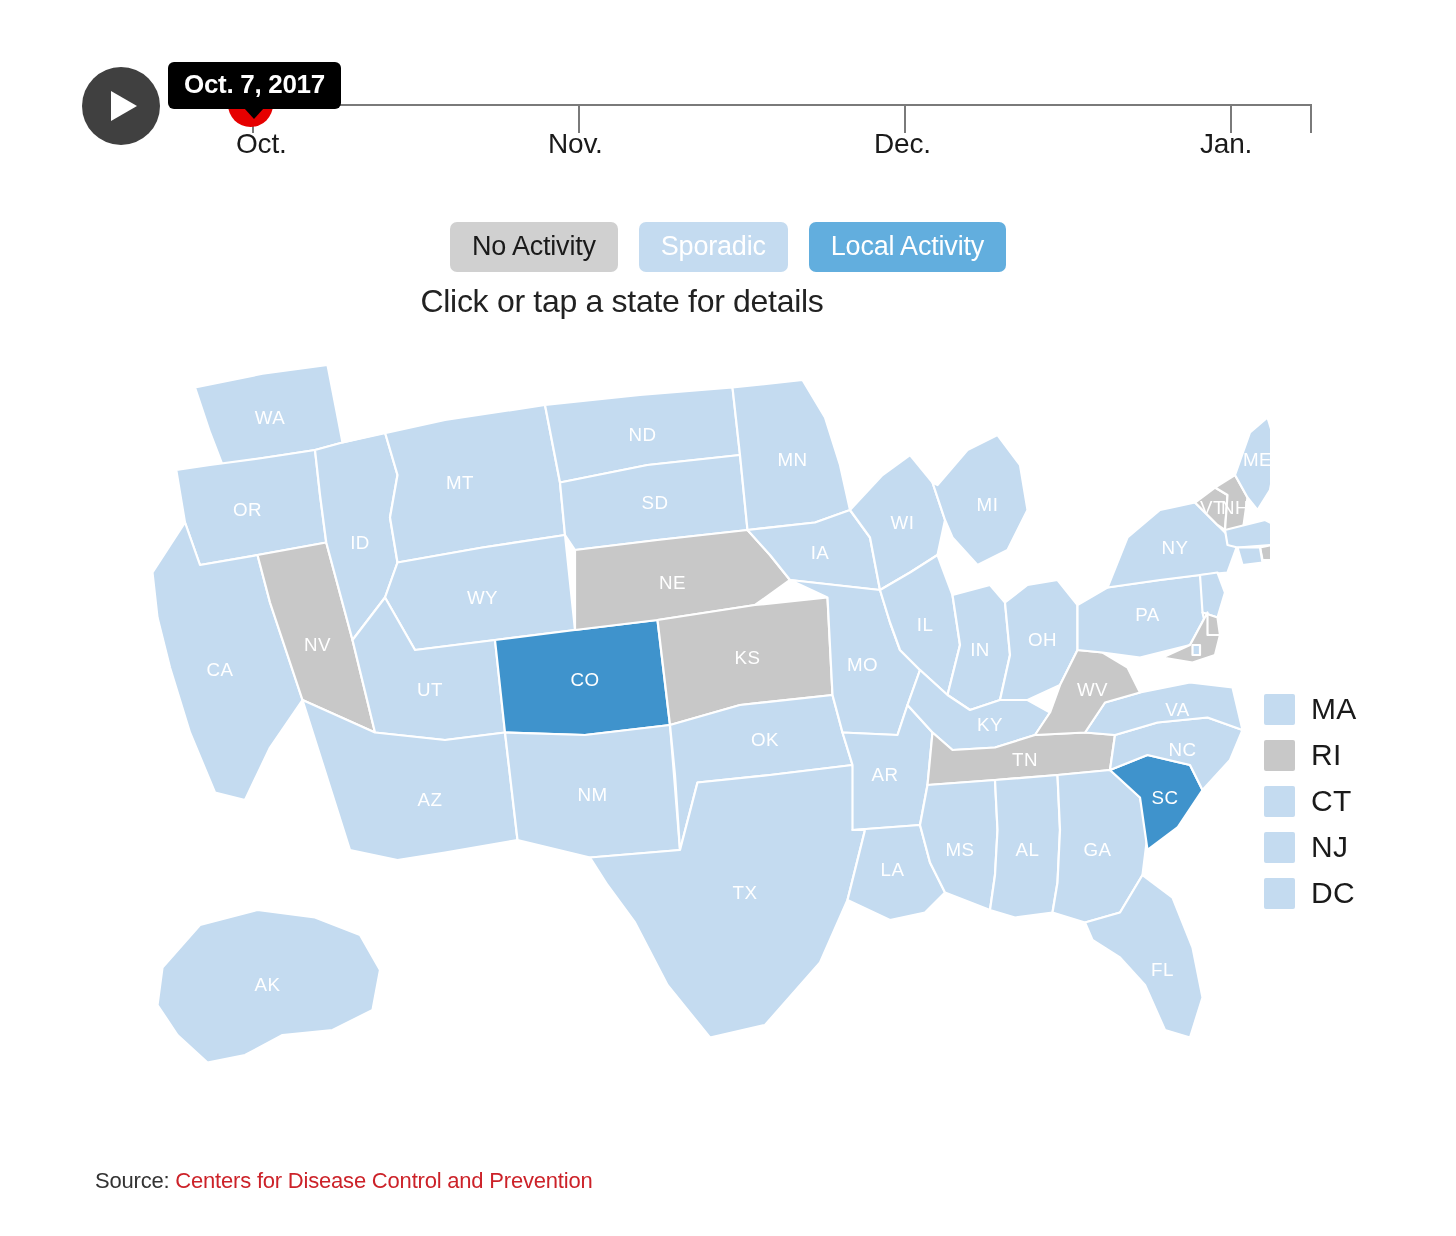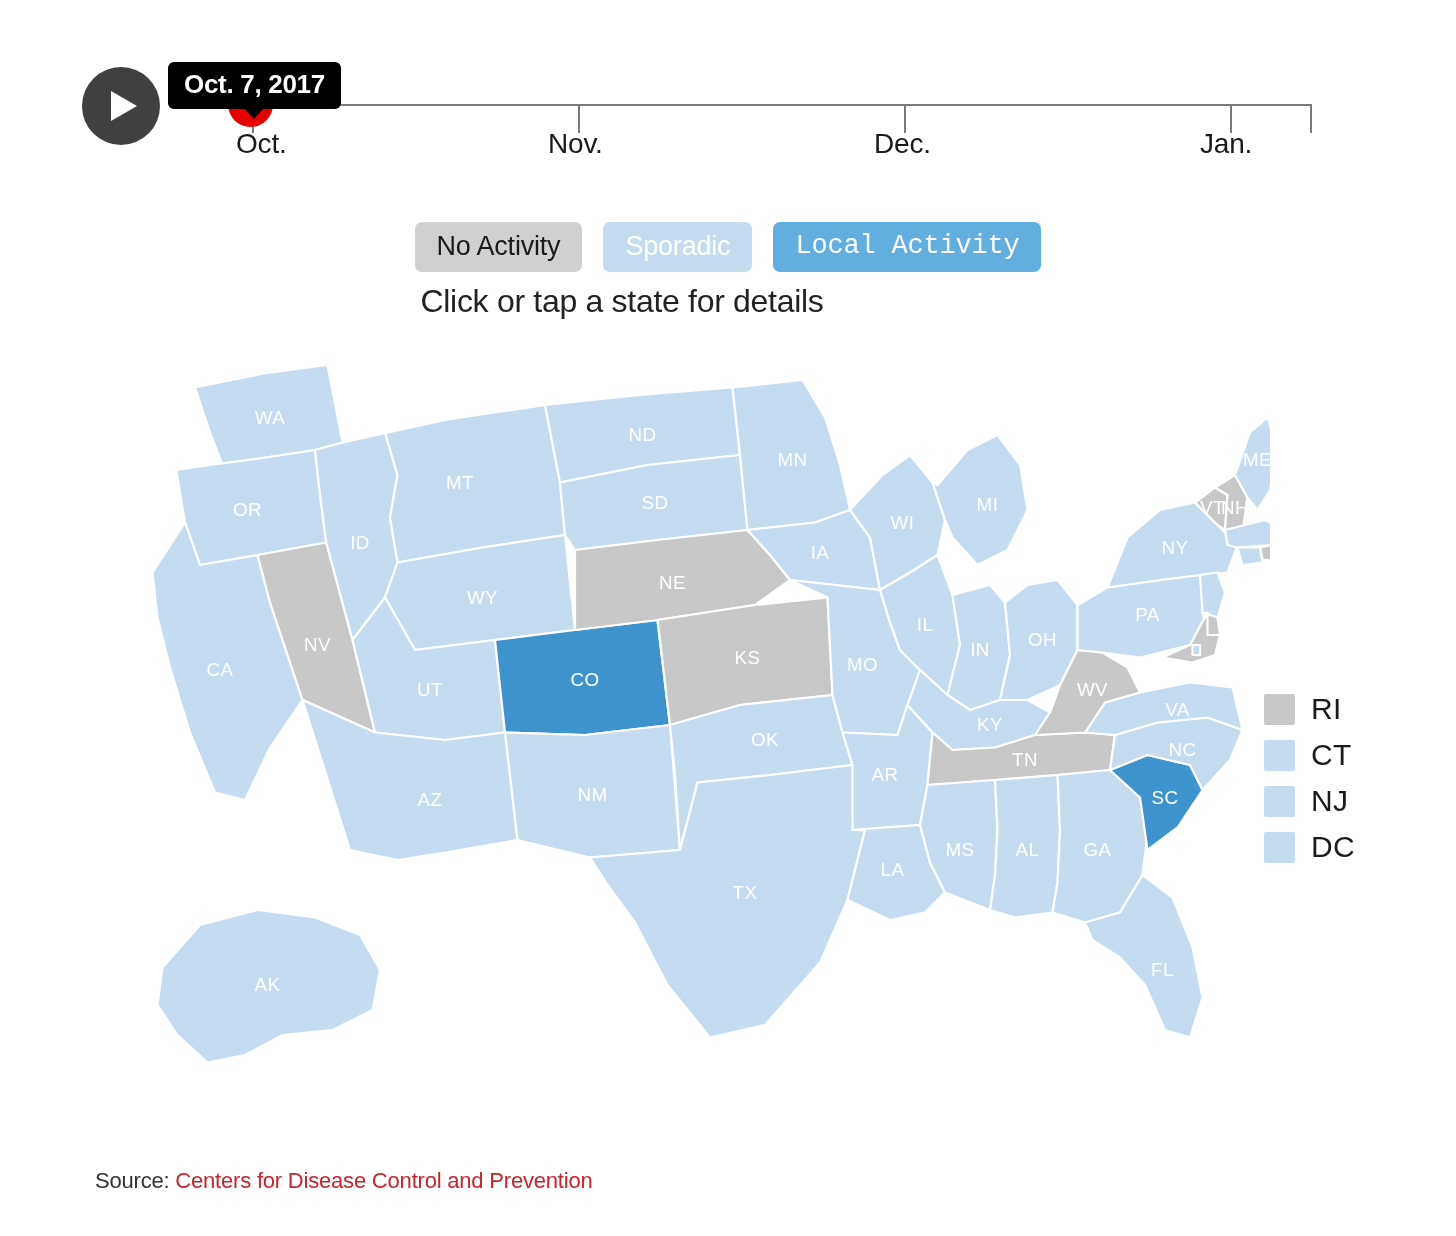--- a/index.html
+++ b/index.html
@@ -229,21 +229,21 @@
 
   <div id="date-tooltip">
     <span>Oct. 7, 2017</span>
     <span class="tip-arrow"></span>
   </div>
 </div>
 
 <div id="category-legend">
     <button class="cat-btn" style="background: rgb(208, 208, 208); color: rgb(26, 26, 26);">No Activity</button>
     <button class="cat-btn" style="background: rgb(196, 219, 240); color: rgb(255, 255, 255);">Sporadic</button>
-    <button class="cat-btn" style="background: rgb(98, 174, 222); color: rgb(255, 255, 255); font-family: Liberation Mono, monospace;">Local Activity</button>
+    <button class="cat-btn" style="background: rgb(98, 174, 222); color: rgb(255, 255, 255);">Local Activity</button>
   </div>
 
 <div id="map-hint">Click or tap a state for details</div>
 
 <div id="map-wrap">
 <svg id="us-map" viewBox="0 0 960 632" xmlns="http://www.w3.org/2000/svg">
   <g id="state-shapes">
         <path d="M100,42 L154,31 L206,24 L213,60 L218,86 L196,92 L170,96 L150,99 L122,104 L112,78 Z" fill="#c4dbf0"></path>
         <path d="M85,108 L112,104 L150,99 L170,96 L196,92 L200,128 L205,166 L150,176 L104,184 L92,150 Z" fill="#c4dbf0"></path>
         <path d="M66,190 L92,150 L104,184 L150,176 L160,214 L172,250 L186,292 L160,330 L140,372 L116,366 L96,318 L80,266 L70,226 Z" fill="#c4dbf0"></path>
@@ -338,20 +338,24 @@
         <text x="914" y="143">VT</text>
         <text x="932" y="143">NH</text>
         <text x="950" y="105">ME</text>
         <text x="158" y="525">AK</text>
       </g>
 </svg>
 </div>
 
 <div id="state-legend">
     <div class="state-legend-row">
+      <div class="state-swatch" style="background: rgb(196, 219, 240);"></div>
+      <div class="state-code">MA</div>
+    </div>
+    <div class="state-legend-row">
       <div class="state-swatch" style="background: rgb(200, 200, 200);"></div>
       <div class="state-code">RI</div>
     </div>
     <div class="state-legend-row">
       <div class="state-swatch" style="background: rgb(196, 219, 240);"></div>
       <div class="state-code">CT</div>
     </div>
     <div class="state-legend-row">
       <div class="state-swatch" style="background: rgb(196, 219, 240);"></div>
       <div class="state-code">NJ</div>

